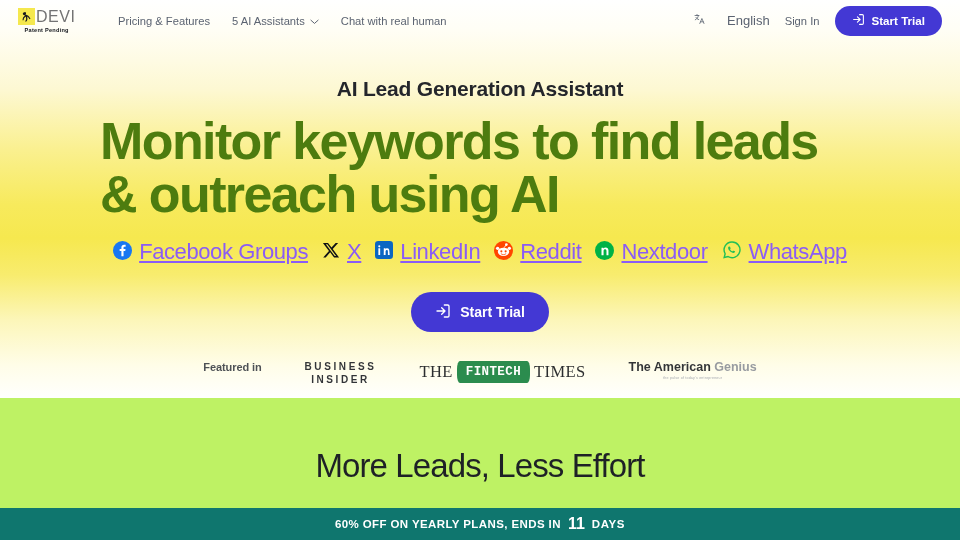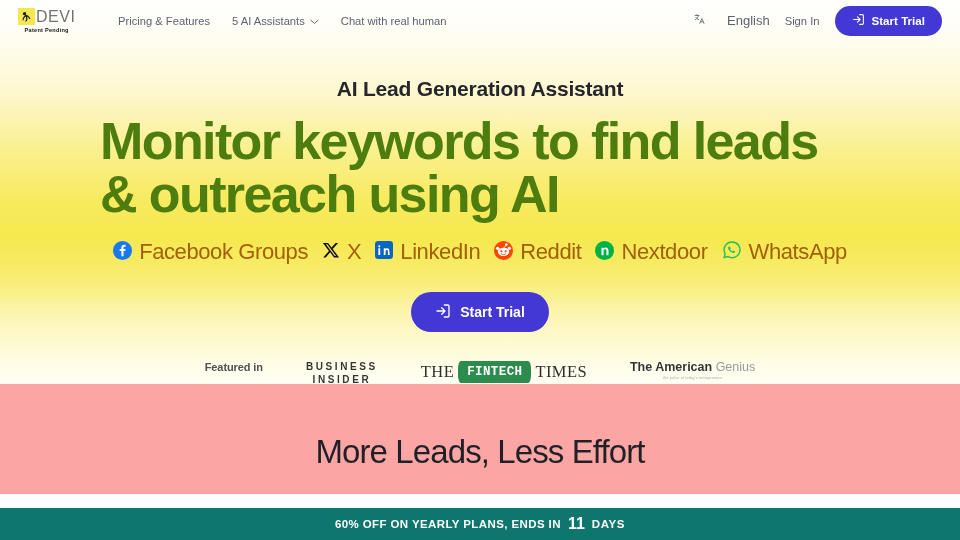--- a/index.html
+++ b/index.html
@@ -86,21 +86,21 @@
     line-height:1.02; letter-spacing:-1.6px;
     max-width:760px;
   }
 
   
   .socials{
     margin-top:18px; display:flex; align-items:center; gap:14px;
     flex-wrap:nowrap;
   }
   .social{ display:flex; align-items:center; gap:7px; }
-  .social-label{ font-size:22px; color:#a16207; letter-spacing:-0.4px; }
+  .social-label{ font-size:22px; color:#8b5cf6; letter-spacing:-0.4px;text-decoration:underline; }
   .ic{ flex:0 0 auto; display:block; }
 
   .cta-wrap{ margin-top:27px; }
   .btn-cta{
     background:#4338d4; color:#fff; border:none; border-radius:999px;
     height:40px; padding:0 24px; display:flex; align-items:center; gap:9px;
     font-size:14px; font-weight:bold; cursor:pointer;
     font-family:"Liberation Sans", sans-serif;
   }
 
@@ -120,27 +120,27 @@
     letter-spacing:0.4px;
   }
   .ft-pill{
     background:#15803d; color:#fff; border-radius:3px/8px;
     padding:4px 9px; font-size:12.5px; font-weight:bold; letter-spacing:0.4px;
     font-family:Liberation Mono, monospace;
   }
   .logo-ag{ text-align:center; }
   .ag-top{ font-size:12.5px; color:#1c1f24; line-height:1; white-space:nowrap; }
   .ag-top b{ font-weight:bold; }
-  .ag-top .gray{ color:#8d9199; font-weight:normal; }
+  .ag-top .gray{ color:#8d9199; font-weight:bold; }
   .ag-sub{ font-size:3.6px; color:#9a9ea6; margin-top:2.5px; letter-spacing:.2px; }
 
   
   .sec2{
-    position:absolute; left:0; top:384px; width:960px; height:110px;
-    background:#fca5a5; display:flex; align-items:center; justify-content:center;
+    position:absolute; left:0; top:398px; width:960px; height:110px;
+    background:#bef264; display:flex; align-items:center; justify-content:center;
   }
   .h2{
     font-size:33px; color:#1e2126; letter-spacing:-0.9px; font-weight:400;
     margin-top:26px;
   }
 
   
   .banner{
     position:absolute; left:0; bottom:0; width:960px; height:32px;
     background:#0f766e; color:#fff;

